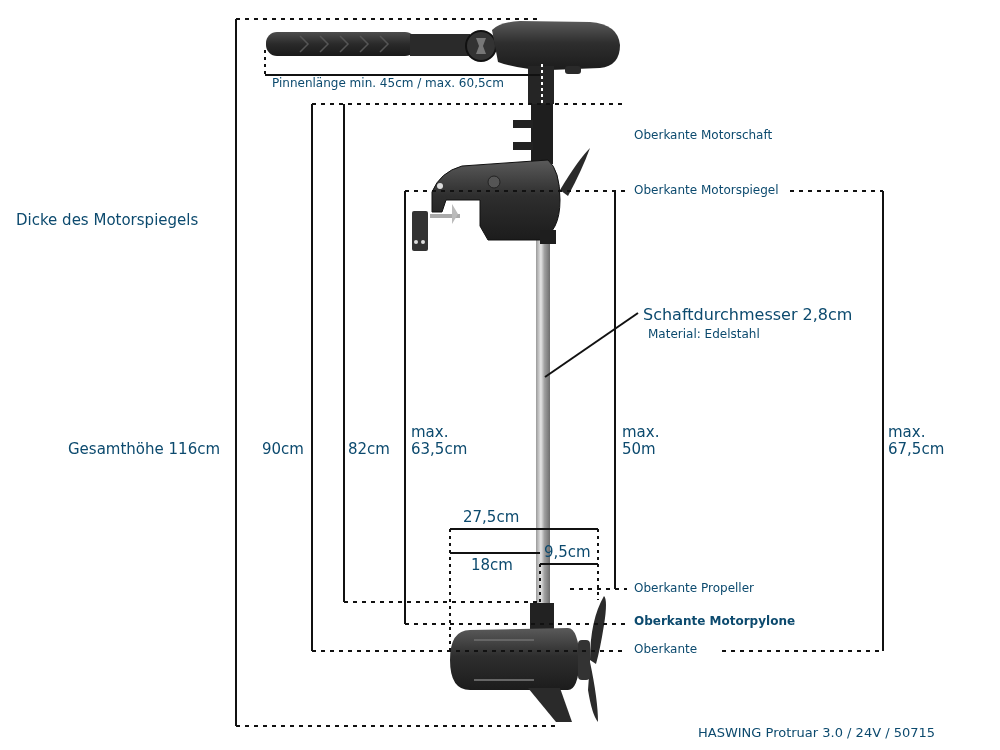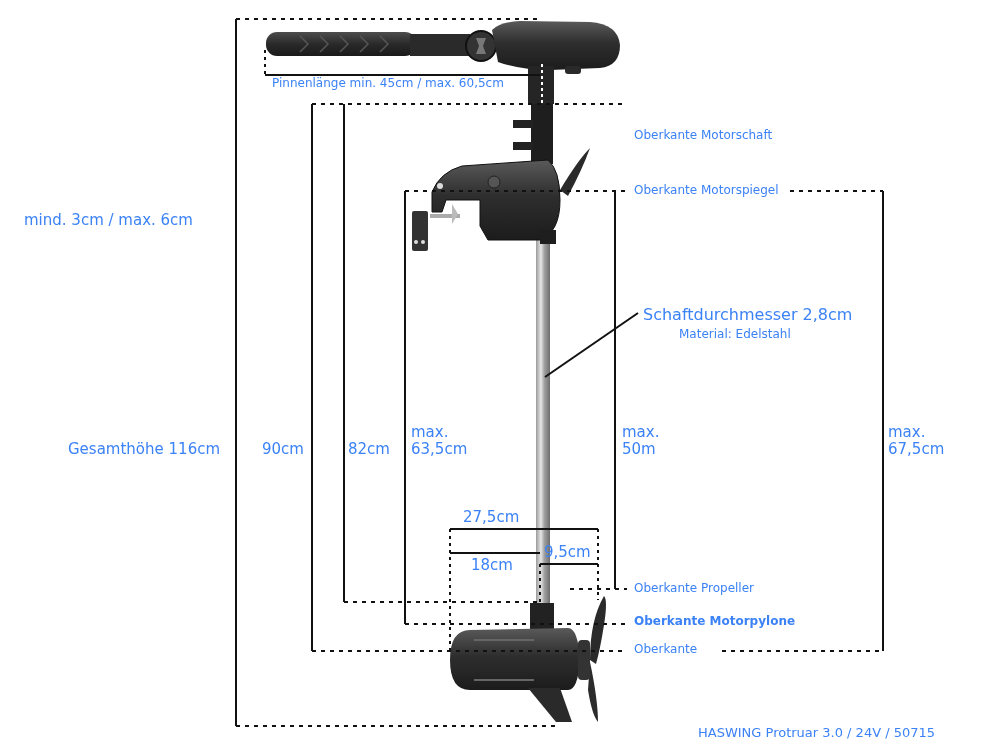--- a/index.html
+++ b/index.html
@@ -1,19 +1,19 @@
 <!DOCTYPE html>
 <html><head>
 <meta charset="utf-8">
 <style>
   html, body { margin:0; padding:0; background:#ffffff; }
   body { width:1000px; height:750px; position:relative; overflow:hidden;
          font-family:"DejaVu Sans", sans-serif; color:#111; }
   svg { position:absolute; left:0; top:0; }
-  .lbl { position:absolute; white-space:nowrap; line-height:1.15; color:#3b82f6; }
+  .lbl { position:absolute; white-space:nowrap; line-height:1.15; color:#0c4a6e; }
   .f12 { font-size:12px; }
   .f15 { font-size:15px; }
   .f17 { font-size:16px; }
   .f13 { font-size:13px;margin-top:8px; }
 </style>
 </head>
 <body>
 
 <svg width="1000" height="750" viewBox="0 0 1000 750">
   <defs>
@@ -120,21 +120,21 @@
 
 <div class="lbl f12" style="left:272px;top:77px;">Pinnenlänge min. 45cm / max. 60,5cm</div>
 
 <div class="lbl f12" style="left:634px;top:97px;margin-top:32px;">Oberkante Motorschaft</div>
 <div class="lbl f12" style="left:634px;top:184px;">Oberkante Motorspiegel</div>
 <div class="lbl f12" style="left:634px;top:582px;">Oberkante Propeller</div>
 <div class="lbl f12" style="left:634px;top:615px;font-weight:bold;">Oberkante Motorpylone</div>
 <div class="lbl f12" style="left:634px;top:643px;">Oberkante</div>
 
 <div class="lbl f15" style="left:16px;top:212px;">
-  <div style="padding-left:8px;">mind. 3cm / max. 6cm</div>
+  <div>Dicke des Motorspiegels</div>
 </div>
 
 <div class="lbl f15" style="left:68px;top:441px;">Gesamthöhe 116cm</div>
 <div class="lbl f15" style="left:262px;top:441px;text-align:right;">90cm</div>
 <div class="lbl f15" style="left:348px;top:441px;">82cm</div>
 
 <div class="lbl f15" style="left:411px;top:424px;">
   <div>max.</div>
   <div>63,5cm</div>
 </div>
@@ -145,15 +145,15 @@
 <div class="lbl f15" style="left:888px;top:424px;">
   <div>max.</div>
   <div>67,5cm</div>
 </div>
 
 <div class="lbl f15" style="left:463px;top:509px;">27,5cm</div>
 <div class="lbl f15" style="left:471px;top:557px;">18cm</div>
 <div class="lbl f15" style="left:544px;top:544px;">9,5cm</div>
 
 <div class="lbl f17" style="left:643px;top:306px;">Schaftdurchmesser 2,8cm</div>
-<div class="lbl f12" style="left:679px;top:328px;">Material: Edelstahl</div>
+<div class="lbl f12" style="left:648px;top:328px;">Material: Edelstahl</div>
 
 <div class="lbl f13" style="left:698px;top:718px;">HASWING Protruar 3.0 / 24V / 50715</div>
 
 </body></html>

